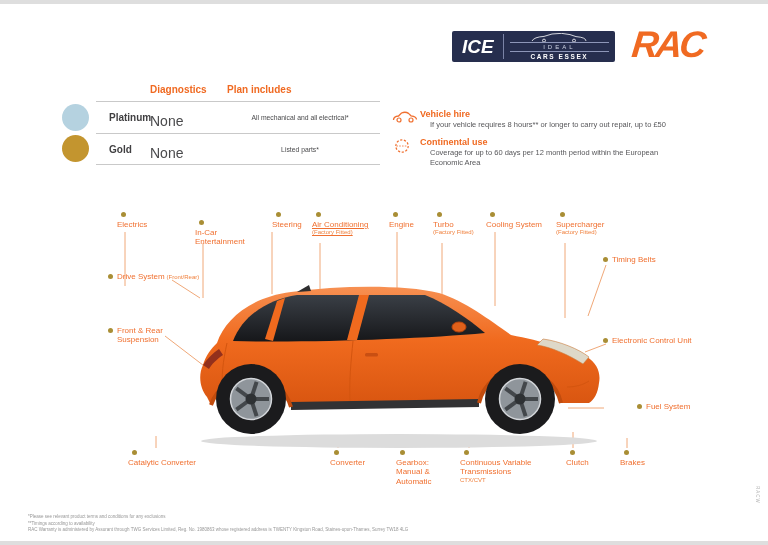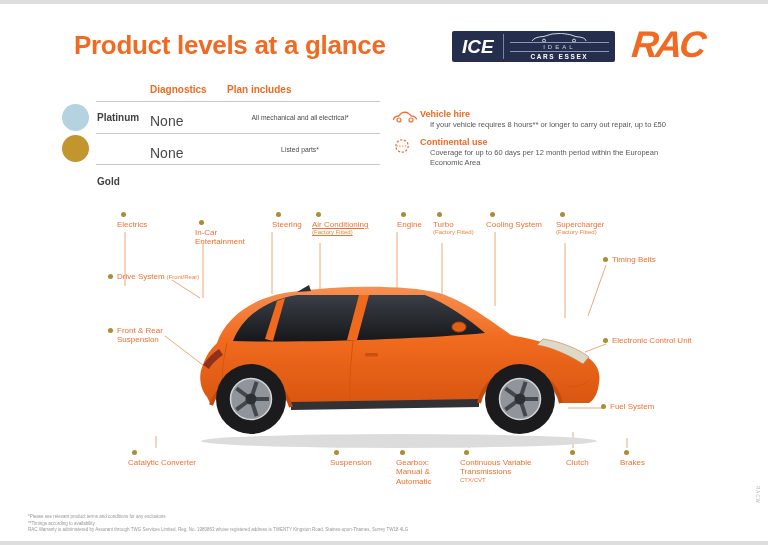--- a/index.html
+++ b/index.html
@@ -20,22 +20,22 @@
 
   
   .tbl-header{position:absolute;font-size:10px;font-weight:bold;color:#f06a22;text-align:left;}
   #hdr-diagnostics{left:150px;top:84px;width:90px;}
   #hdr-plan{left:227px;top:84px;width:130px;}
   .tbl-line{position:absolute;left:96px;width:284px;height:1px;background:#c9c9c9;}
   #line-1{top:101px;} #line-2{top:133px;} #line-3{top:164px;}
   .tier-swatch{position:absolute;left:62px;width:27px;height:27px;border-radius:50%;}
   #swatch-platinum{top:104px;background:#b5d2e0;}
   #swatch-gold{top:135px;background:#c3952f;}
-  .tier-name{position:absolute;left:97px;font-size:10px;font-weight:bold;color:#414042;}
-  #tier-platinum{top:112px;} #tier-gold{top:144px;margin-top:32px;}
+  .tier-name{position:absolute;left:109px;font-size:10px;font-weight:bold;color:#414042;}
+  #tier-platinum{top:112px;} #tier-gold{top:144px;}
   .tier-diag{position:absolute;left:150px;width:90px;font-size:14px;color:#4a4a4c;}
   #diag-platinum{top:113px;} #diag-gold{top:145px;}
   .tier-plan{position:absolute;left:235px;width:130px;text-align:center;font-size:6.8px;color:#4a4a4c;}
   #plan-platinum{top:114px;} #plan-gold{top:146px;}
 
   
   #benefits-heading{position:absolute;left:390px;top:84px;display:flex;align-items:center;}
   #benefits-chevron{display:inline-block;width:7px;height:7px;border-top:4px solid #f06a22;border-right:4px solid #f06a22;transform:rotate(45deg);margin-right:8px;}
   #benefits-title{font-size:15px;font-weight:bold;color:#f06a22;}
   .benefit-icon{position:absolute;}
@@ -50,27 +50,27 @@
   
   .lbl{position:absolute;font-size:8px;line-height:1.18;color:#f07030;}
   .lbl .dot{position:absolute;top:-8px;left:4px;width:5px;height:5px;border-radius:50%;background:#a98e35;}
   .lbl.side .dot{left:-9px;top:2px;}
   .lbl .sub{display:block;font-size:6px;color:#f0823f;}
   .lbl.subinline .sub{display:inline;margin-left:2px;}
   #lbl-electrics{left:117px;top:220px;}
   #lbl-incar{left:195px;top:228px;width:60px;}
   #lbl-steering{left:272px;top:220px;}
   #lbl-aircon{left:312px;top:220px;text-decoration:underline;}
-  #lbl-engine{left:389px;top:220px;margin-left:8px;}
+  #lbl-engine{left:389px;top:220px;}
   #lbl-turbo{left:433px;top:220px;}
   #lbl-cooling{left:486px;top:220px;white-space:nowrap;}
   #lbl-supercharger{left:556px;top:220px;}
   #lbl-timing{left:612px;top:255px;white-space:nowrap;}
   #lbl-ecu{left:612px;top:336px;width:84px;}
-  #lbl-fuel{left:610px;top:402px;white-space:nowrap;text-align:right;}
+  #lbl-fuel{left:646px;top:402px;white-space:nowrap;text-align:right;}
   #lbl-drive{left:117px;top:272px;white-space:nowrap;}
   #lbl-suspension{left:117px;top:326px;width:64px;}
   #lbl-catalytic{left:128px;top:458px;white-space:nowrap;}
   #lbl-propshaft{left:330px;top:458px;}
   #lbl-gearbox{left:396px;top:458px;width:48px;}
   #lbl-cvt{left:460px;top:458px;width:90px;}
   #lbl-clutch{left:566px;top:458px;}
   #lbl-brakes{left:620px;top:458px;}
 
   #leader-lines{position:absolute;left:0;top:0;pointer-events:none;}
@@ -80,21 +80,20 @@
   #footer{position:absolute;left:28px;top:514px;font-size:4.5px;color:#979797;line-height:1.45;}
   #print-code{position:absolute;right:8px;top:486px;writing-mode:vertical-rl;font-size:4.5px;color:#b5b5b5;letter-spacing:1px;}
 </style>
 </head>
 <body>
 
 <div id="page">
   <div class="edge-strip" id="edge-top"></div>
   <div class="edge-strip" id="edge-bottom"></div>
 
-  <div id="title">Product levels at a glance</div>
 
   <div id="ice-logo">
     <span id="ice-name">ICE</span>
     <span id="ice-divider"></span>
     <span id="ice-right">
       <svg id="ice-car-sketch" width="58" height="9" viewBox="0 0 58 9">
         <path d="M2 8 Q4 4 14 3.4 L22 1 Q32 -0.6 40 1.6 L46 3.6 Q56 4.4 56 8" fill="none" stroke="#ffffff" stroke-width="0.8"></path>
         <circle cx="14" cy="7.6" r="1.5" fill="none" stroke="#ffffff" stroke-width="0.8"></circle>
         <circle cx="44" cy="7.6" r="1.5" fill="none" stroke="#ffffff" stroke-width="0.8"></circle>
       </svg>
@@ -224,21 +223,21 @@
   <div class="lbl" id="lbl-engine"><span class="dot"></span><span class="t">Engine</span></div>
   <div class="lbl" id="lbl-turbo"><span class="dot"></span><span class="t">Turbo</span><span class="sub">(Factory Fitted)</span></div>
   <div class="lbl" id="lbl-cooling"><span class="dot"></span><span class="t">Cooling System</span></div>
   <div class="lbl" id="lbl-supercharger"><span class="dot"></span><span class="t">Supercharger</span><span class="sub">(Factory Fitted)</span></div>
   <div class="lbl side" id="lbl-timing"><span class="dot"></span><span class="t">Timing Belts</span></div>
   <div class="lbl side" id="lbl-ecu"><span class="dot"></span><span class="t">Electronic Control Unit</span></div>
   <div class="lbl side" id="lbl-fuel"><span class="dot"></span><span class="t">Fuel System</span></div>
   <div class="lbl side subinline" id="lbl-drive"><span class="dot"></span><span class="t">Drive System</span><span class="sub">(Front/Rear)</span></div>
   <div class="lbl side" id="lbl-suspension"><span class="dot"></span><span class="t">Front &amp; Rear Suspension</span></div>
   <div class="lbl" id="lbl-catalytic"><span class="dot"></span><span class="t">Catalytic Converter</span></div>
-  <div class="lbl" id="lbl-propshaft"><span class="dot"></span><span class="t">Suspension</span></div>
+  <div class="lbl" id="lbl-propshaft"><span class="dot"></span><span class="t">Converter</span></div>
   <div class="lbl" id="lbl-gearbox"><span class="dot"></span><span class="t">Gearbox: Manual &amp; Automatic</span></div>
   <div class="lbl" id="lbl-cvt"><span class="dot"></span><span class="t">Continuous Variable Transmissions</span><span class="sub">CTX/CVT</span></div>
   <div class="lbl" id="lbl-clutch"><span class="dot"></span><span class="t">Clutch</span></div>
   <div class="lbl" id="lbl-brakes"><span class="dot"></span><span class="t">Brakes</span></div>
 
   <div id="footer">
     <div>*Please see relevant product terms and conditions for any exclusions</div>
     <div>**Timings according to availability</div>
     <div>RAC Warranty is administered by Assurant through TWG Services Limited, Reg. No. 1980863 whose registered address is TWENTY Kingston Road, Staines-upon-Thames, Surrey TW18 4LG</div>
   </div>

